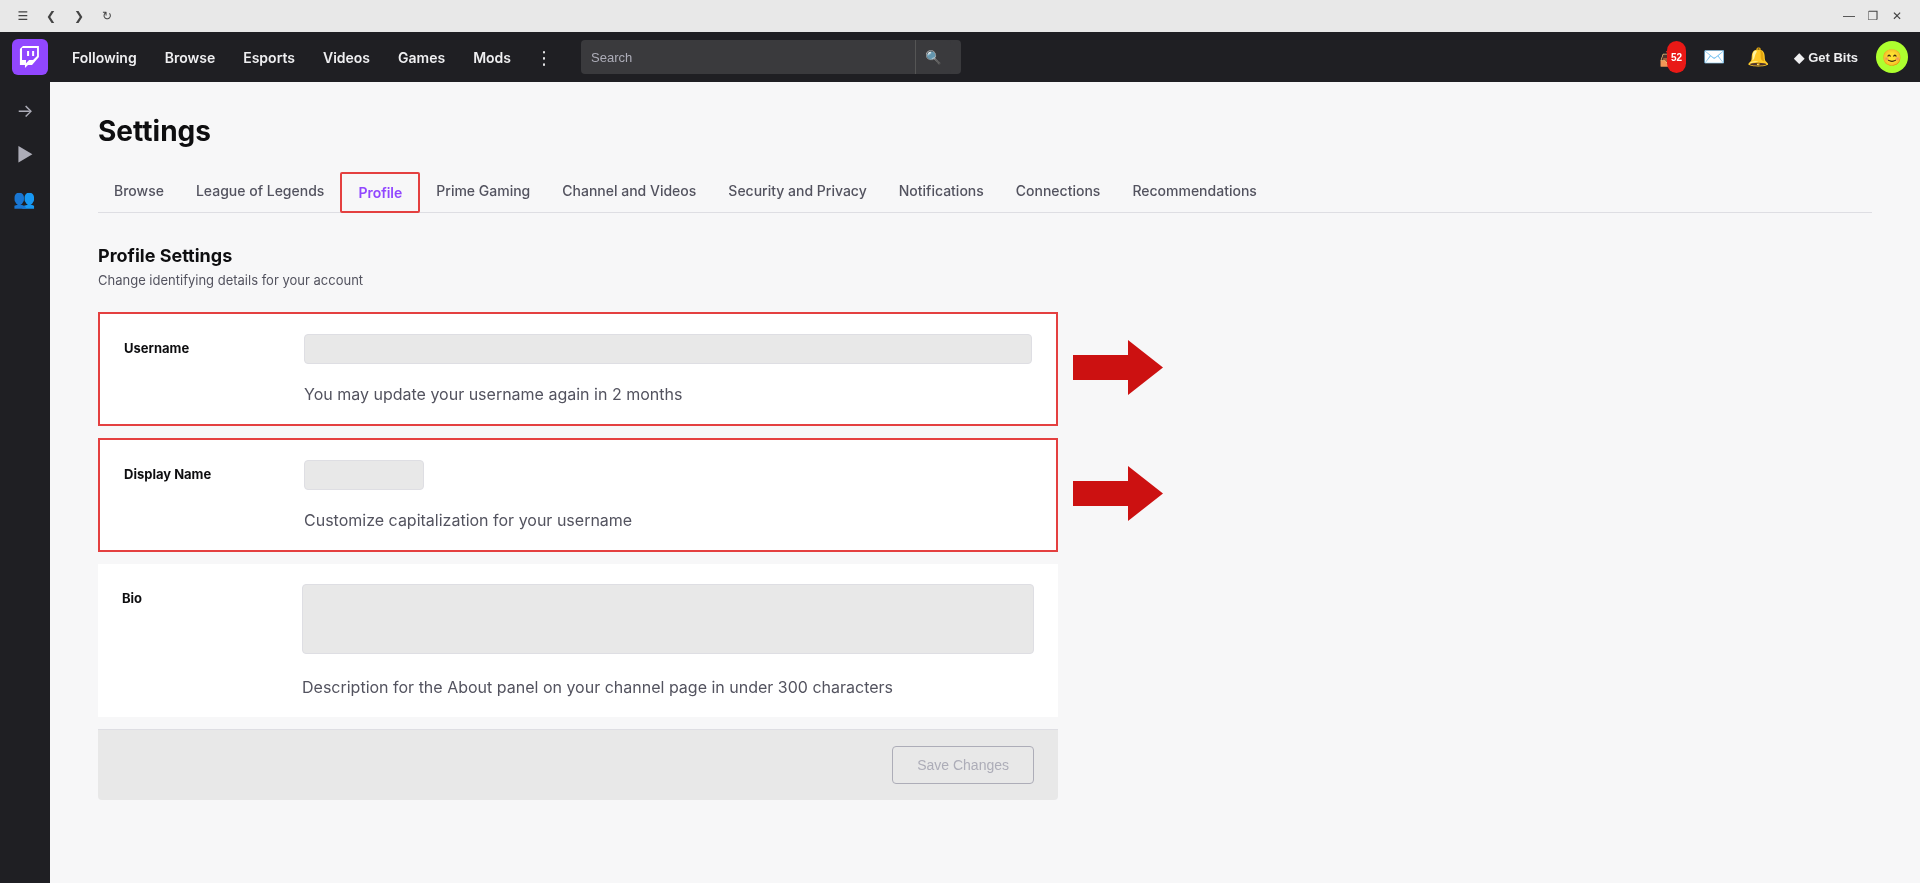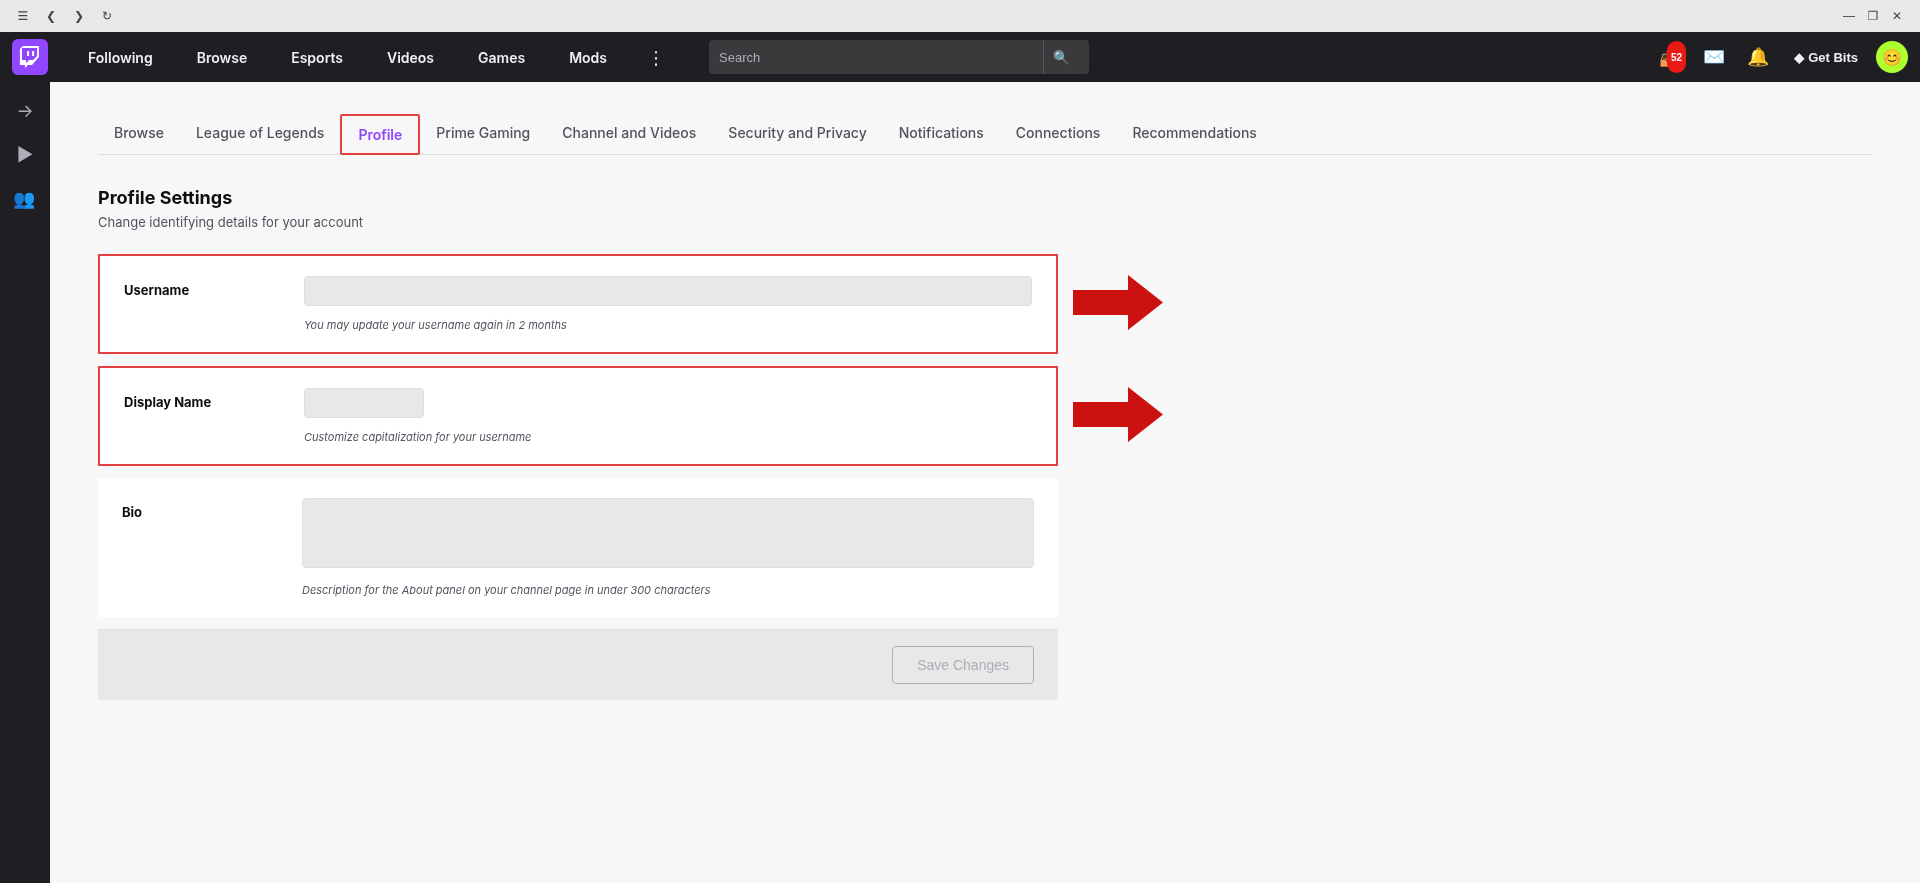--- a/index.html
+++ b/index.html
@@ -36,21 +36,21 @@
     .titlebar-spacer { flex: 1; }
     .titlebar-winbtns { display: flex; gap: 2px; }
 
     
     .navbar {
       display: flex;
       align-items: center;
       background: #1f1f23;
       height: 50px;
       padding: 0 12px;
-      gap: 20px;
+      gap: 4px;
     }
     .navbar-logo {
       width: 36px;
       height: 36px;
       background: #9147ff;
       border-radius: 6px;
       display: flex;
       align-items: center;
       justify-content: center;
       margin-right: 8px;
@@ -286,24 +286,23 @@
       height: 30px;
       background: #e8e8e8;
       border: 1px solid #dedee3;
       border-radius: 4px;
       padding: 0 10px;
       font-size: 13px;
       color: #53535f;
       outline: none;
     }
     .setting-hint {
-      font-size: 11px;
+      font-size: 16px;
       color: #53535f;
-      margin-top: 12px;
-      font-style: italic;
+      margin-top: 20px;
     }
 
     .bio-textarea {
       width: 100%;
       height: 70px;
       background: #e8e8e8;
       border: 1px solid #dedee3;
       border-radius: 4px;
       padding: 8px 10px;
       font-size: 13px;
@@ -410,20 +409,21 @@
     </div>
     <div class="sidebar-icon">
       <span>▶</span>
     </div>
     <div class="sidebar-icon">
       <span>👥</span>
     </div>
   </aside>
 
   <main class="main-content">
+    <h1 class="settings-title">Settings</h1>
 
     <nav class="settings-tabs">
       <a class="settings-tab">Browse</a>
       <a class="settings-tab">League of Legends</a>
       <a class="settings-tab active">Profile</a>
       <a class="settings-tab">Prime Gaming</a>
       <a class="settings-tab">Channel and Videos</a>
       <a class="settings-tab">Security and Privacy</a>
       <a class="settings-tab">Notifications</a>
       <a class="settings-tab">Connections</a>

